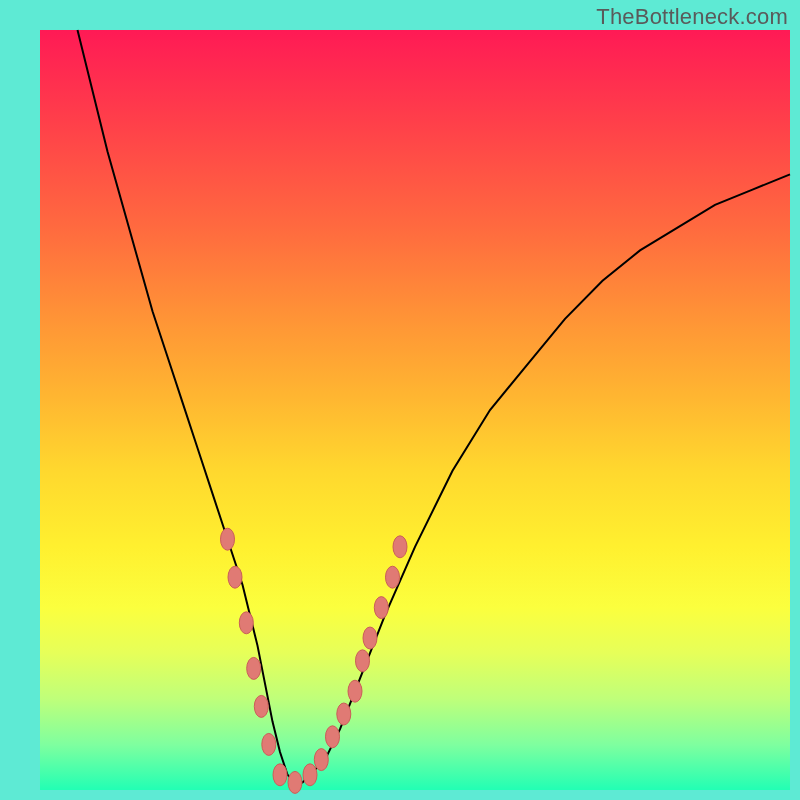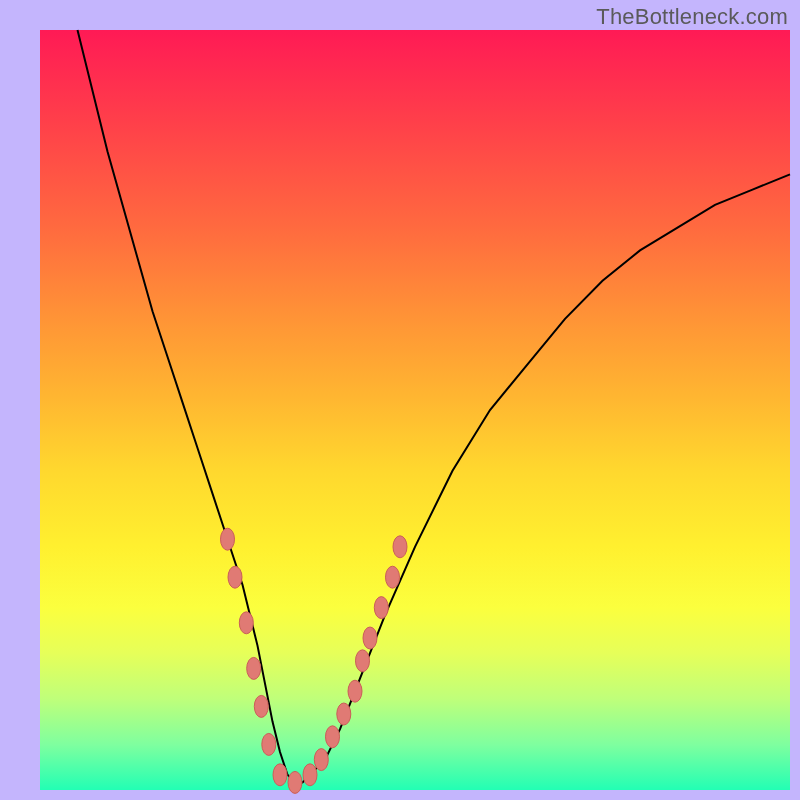--- a/index.html
+++ b/index.html
@@ -1,20 +1,20 @@
 <!DOCTYPE html>
 <html><head>
 <meta charset="utf-8">
 <style>
   * { margin: 0; padding: 0; box-sizing: border-box; }
   html, body { width: 800px; height: 800px; overflow: hidden; background: #000; }
   .container {
     width: 800px;
     height: 800px;
-    background: #c4b5fd;
+    background: #5eead4;
     position: relative;
   }
   .watermark {
     position: absolute;
     top: 4px;
     right: 12px;
     font-family: Arial, Helvetica, sans-serif;
     font-size: 22px;
     font-weight: 500;
     color: #5a5a5a;

